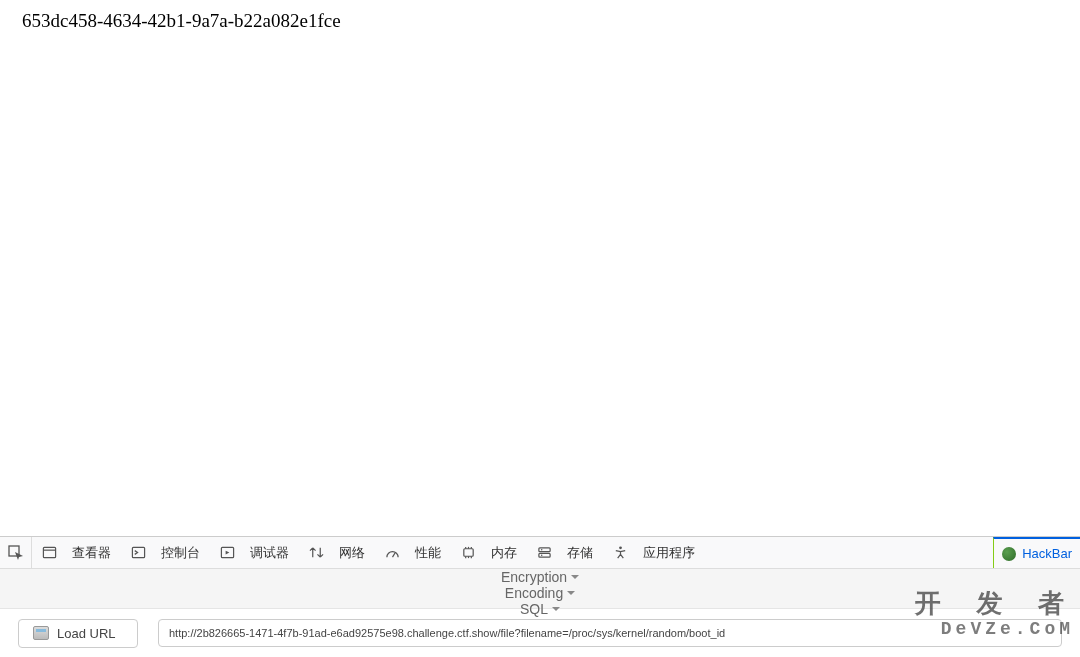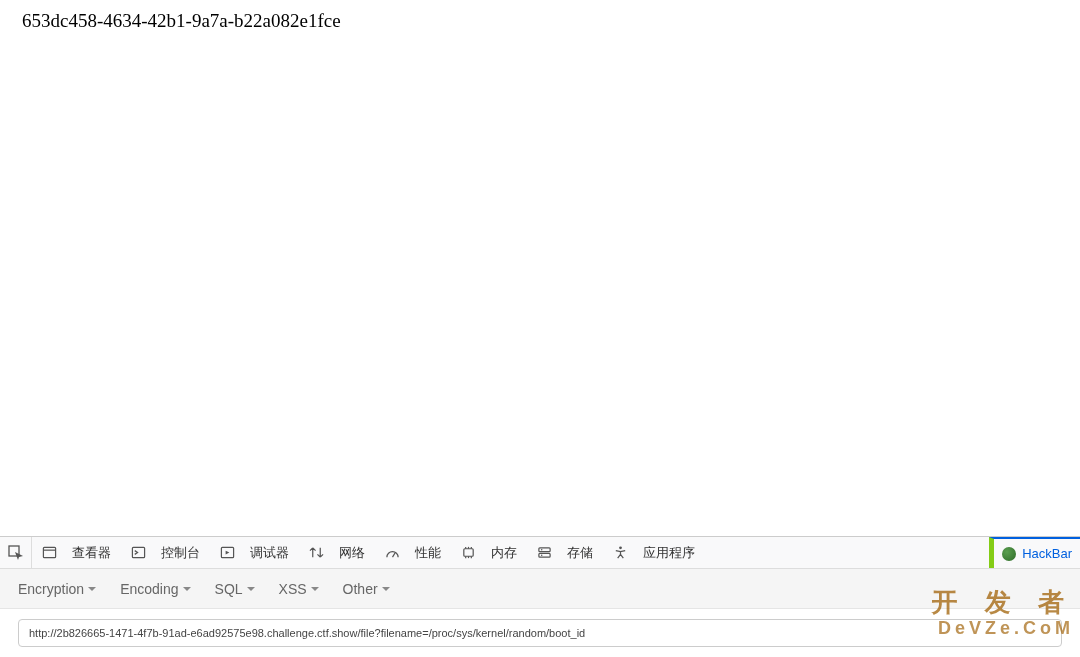--- a/index.html
+++ b/index.html
@@ -57,39 +57,39 @@
     }
     .picker-btn svg { width: 16px; height: 16px; }
     .hackbar-tab {
       margin-left: auto;
       display: flex;
       align-items: center;
       gap: 6px;
       padding: 0 8px;
       height: 100%;
       border-top: 2px solid #0060df;
-      border-left: 5px solid #84cc16;
+      border-left: 1px solid #84cc16;
       color: #0060df;
     }
     .hackbar-tab .dot {
       width: 14px;
       height: 14px;
       border-radius: 50%;
       background: radial-gradient(circle at 35% 35%, #5a9e4f, #2e6b28);
     }
     .hackbar-toolbar {
       display: flex;
       align-items: center;
       height: 40px;
       background: #f5f5f5;
       padding: 0 18px;
-      gap: 24px;
       font-size: 14px;
       color: #666;
       border-bottom: 1px solid #e5e5e5;
+      flex-direction: column;
     }
     .dropdown-item {
       display: flex;
       align-items: center;
       gap: 4px;
       cursor: pointer;
     }
     .caret {
       width: 0;
       height: 0;
@@ -143,24 +143,24 @@
       background: #fff;
       font-family: inherit;
     }
     .watermark {
       position: absolute;
       right: 6px;
       bottom: 18px;
       font-size: 26px;
       font-weight: 700;
       letter-spacing: 10px;
-      color: #a16207;
+      color: #404040;
       opacity: 0.75;
       pointer-events: none;
-      font-family: Liberation Sans, sans-serif;
+      font-family: Liberation Mono, monospace;
     }
     .watermark .sub {
       display: block;
       font-size: 18px;
       letter-spacing: 4px;
       text-align: right;
       margin-top: -2px;
       opacity: 0.9;
     }
   </style>
@@ -273,20 +273,24 @@
       <span>XSS</span>
       <span class="caret"></span>
     </div>
     <div class="dropdown-item">
       <span>Other</span>
       <span class="caret"></span>
     </div>
   </div>
 
   <div class="url-bar-row">
+    <button class="load-url-btn">
+      <span class="url-icon"></span>
+      <span>Load URL</span>
+    </button>
     <input class="url-input" type="text" value="http://2b826665-1471-4f7b-91ad-e6ad92575e98.challenge.ctf.show/file?filename=/proc/sys/kernel/random/boot_id" style="">
   </div>
 </div>
 
 <div class="watermark">
   <span>开 发 者</span>
   <span class="sub">DeVZe.CoM</span>
 </div>
 
 </body></html>

